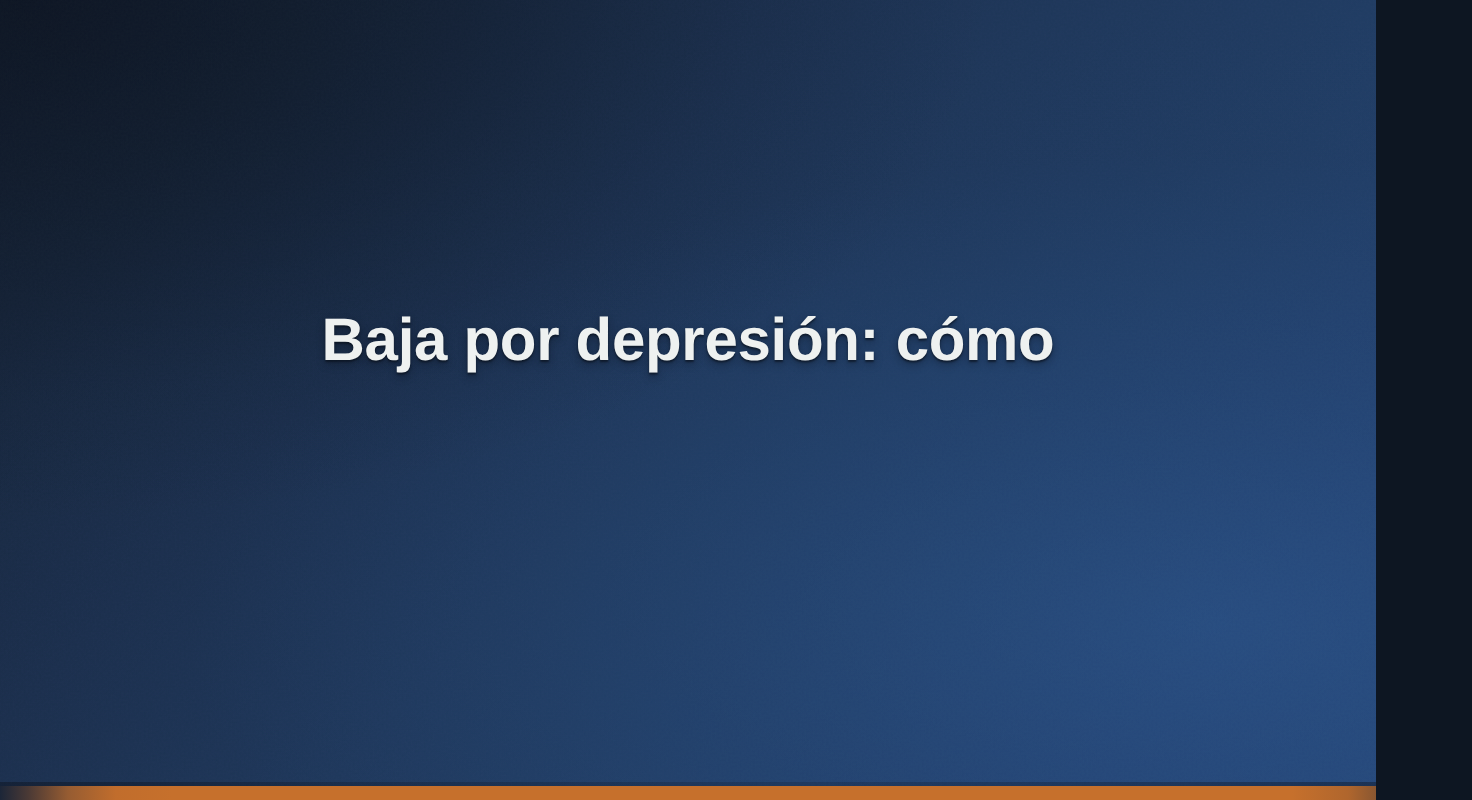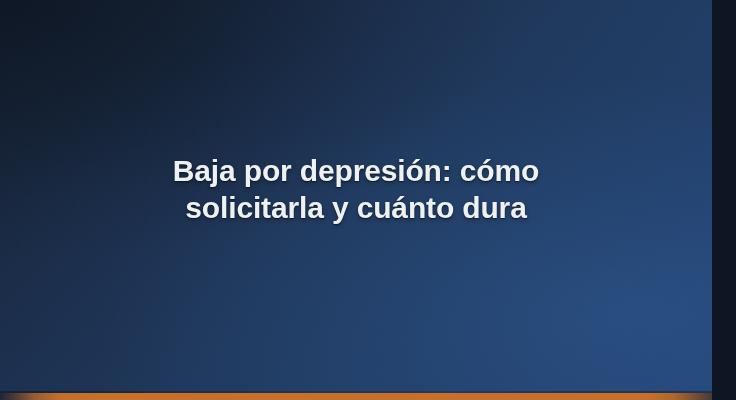--- a/index.html
+++ b/index.html
@@ -11,21 +11,20 @@
   body {
     font-family: "Liberation Sans", "DejaVu Sans", sans-serif;
   }
 
   #card {
     position: relative;
     width: 688px;
     height: 400px;
     overflow: hidden;
     background: #ec4899;
-    padding-left: 24px;
   }
 
   
   #bg-gradient {
     position: absolute;
     inset: 0;
     background:
       linear-gradient(133deg,
         #141f33 0%,
         #16253c 14%,
@@ -143,19 +142,18 @@
                   0 0 0 0 0.55
                   0 0 0 0 0.80
                   0 0 0 0.055 0"></feColorMatrix>
       </filter>
     </defs>
     <rect width="736" height="400" filter="url(#grain)"></rect>
   </svg>
 
   <div id="title-block">
     <span class="title-line">Baja por depresión: cómo</span>
-    <span class="title-line">solicitarla y cuánto dura</span>
   </div>
 
   <div id="accent-bar-shadow"></div>
   <div id="accent-bar"></div>
 
 </div>
 
 </body></html>

